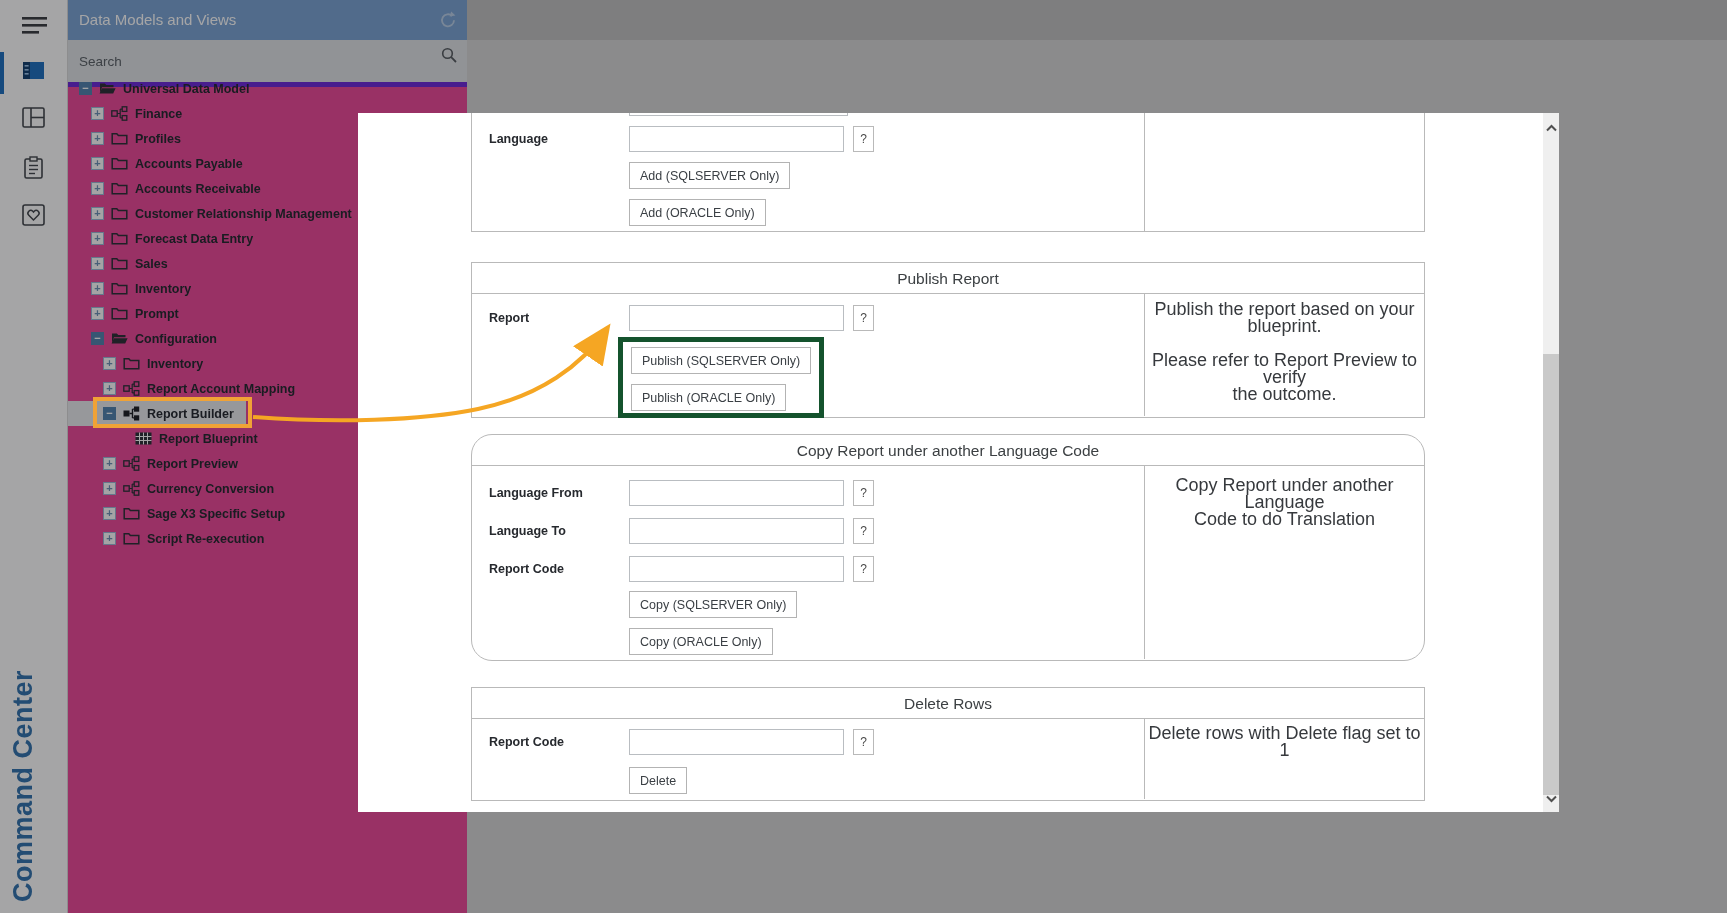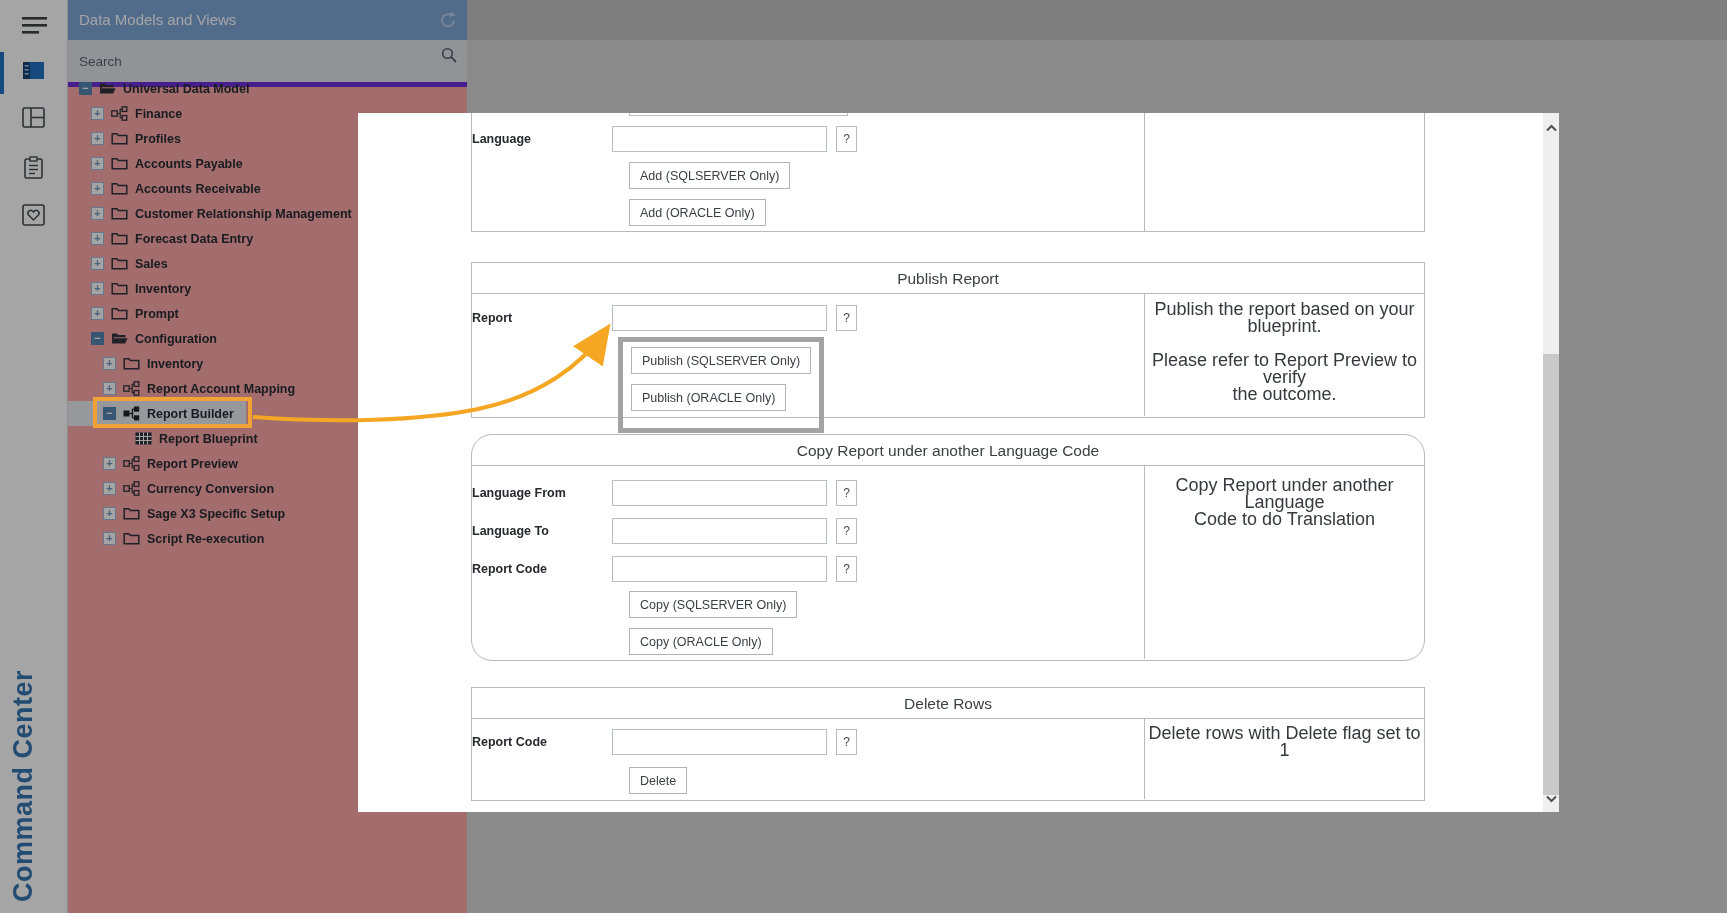--- a/index.html
+++ b/index.html
@@ -13,21 +13,21 @@
   .main-bg { position:absolute; left:467px; top:40px; right:0; bottom:0; background:#d6d6d6; }
 
   .rail { position:absolute; left:0; top:0; width:68px; bottom:0; background:#ffffff;
           border-right:1px solid #d9d9d9; }
   .rail-active-bar { position:absolute; left:0; top:52px; width:4px; height:42px; background:#1d6fc0; }
   .rail-icon { position:absolute; left:22px; width:26px; height:22px; cursor:pointer; }
   .cc-label { position:absolute; left:8px; top:670px; height:232px;
               writing-mode:vertical-rl; transform:rotate(180deg);
               font-size:27px; font-weight:bold; color:#3273ae; letter-spacing:.5px; white-space:nowrap; }
 
-  .panel { position:absolute; left:68px; top:0; width:399px; bottom:0; background:#fca5a5; }
+  .panel { position:absolute; left:68px; top:0; width:399px; bottom:0; background:#ec4899; }
   .panel-header { height:40px; background:#7aa3d4; position:relative; }
   .panel-title { line-height:40px; padding-left:11px; color:#fff; font-size:15px; }
   .refresh { position:absolute; right:11px; top:11px; cursor:pointer; }
   .search-bar { height:47px; background:#dfe3e6; position:relative; border-bottom:5px solid #6d28d9; }
   input.search { position:absolute; inset:0; width:100%; background:transparent; border:none; outline:none;
                  padding-left:11px; font-size:13.5px; color:#4c5156; }
   input.search::placeholder { color:#5a6066; opacity:1; }
   .magnifier { position:absolute; right:9px; top:7px; }
   .tree { position:absolute; top:72px; left:0; right:0; bottom:0; }
   .tree-row { position:absolute; display:flex; align-items:center; height:25px; padding-right:12px; }
@@ -63,40 +63,40 @@
   .sec-title { height:31px; line-height:31px; border-bottom:1px solid #b9b9b9; text-align:center;
                font-size:15.5px; color:#3c4043; }
   .sec-body { display:flex; align-items:stretch; height:calc(100% - 32px); }
   .sec-body.no-title { height:100%; }
   .sec-fields { width:672px; position:relative; }
   .sec-desc { flex:1; border-left:1px solid #b9b9b9; text-align:center; color:#36393d;
               font-size:18px; line-height:17px; }
   .desc-line.blank { height:17px; }
   .partial-input { position:absolute; top:0; left:157px; width:219px; height:3px;
                    border:1px solid #b9bdc1; border-top:none; background:#fff; }
-  .field-row { display:flex; align-items:center; height:26px; }
+  .field-row { display:flex; align-items:center; margin-left:17px; height:26px; }
   .field-row label { width:140px; font-size:12.5px; font-weight:bold; color:#26292e; }
   input.box { width:215px; height:26px; border:1px solid #b9bdc1; padding:0 3px; font-size:13px; color:#333; outline:none; }
   button.help { width:21px; height:26px; margin-left:9px; border:1px solid #b9b9b9; background:#fff;
                 font-size:12px; color:#4a4a4a; cursor:pointer; }
   .btn-row { margin:10px 0 0 157px; }
   .btn-row button.act { height:27px; padding:0 10px; border:1px solid #b3b3b3; background:#fff;
                         font-size:12.5px; color:#3a3f44; cursor:pointer; white-space:nowrap; }
   .s1 .field-row { margin-top:13px; }
   .s2 .field-row { margin-top:11px; }
   .s3 .field-row { margin-top:14px; }
   .s3 .field-row + .field-row { margin-top:12px; }
   .s4 .field-row { margin-top:10px; }
   .s3 .btn-row { margin-top:9px; }
   .s3 .btn-row + .btn-row { margin-top:10px; }
   .s4 .btn-row { margin-top:12px; }
   .s2 .sec-desc { padding-top:7px; }
   .s3 .sec-desc { padding-top:11px; }
   .s4 .sec-desc { padding-top:6px; }
-  .red-box { display:inline-block; margin:6px 0 7px 146px; border:5px solid #a3a3a3; padding:5px 8px 17px 8px; }
+  .red-box { display:inline-block; margin:6px 0 7px 146px; border:5px solid #14532d; padding:5px 8px 2px 8px; }
   .red-box .btn-row { margin:0; }
   .red-box .btn-row + .btn-row { margin-top:10px; }
 
   
   .annotations { position:absolute; inset:0; z-index:30; pointer-events:none; }
   .orange-box { position:absolute; left:93px; top:397px; width:159px; height:31px;
                 border:4px solid #f0a236; }
   svg.arrow { position:absolute; inset:0; width:100%; height:100%; }
 </style>
 </head>

